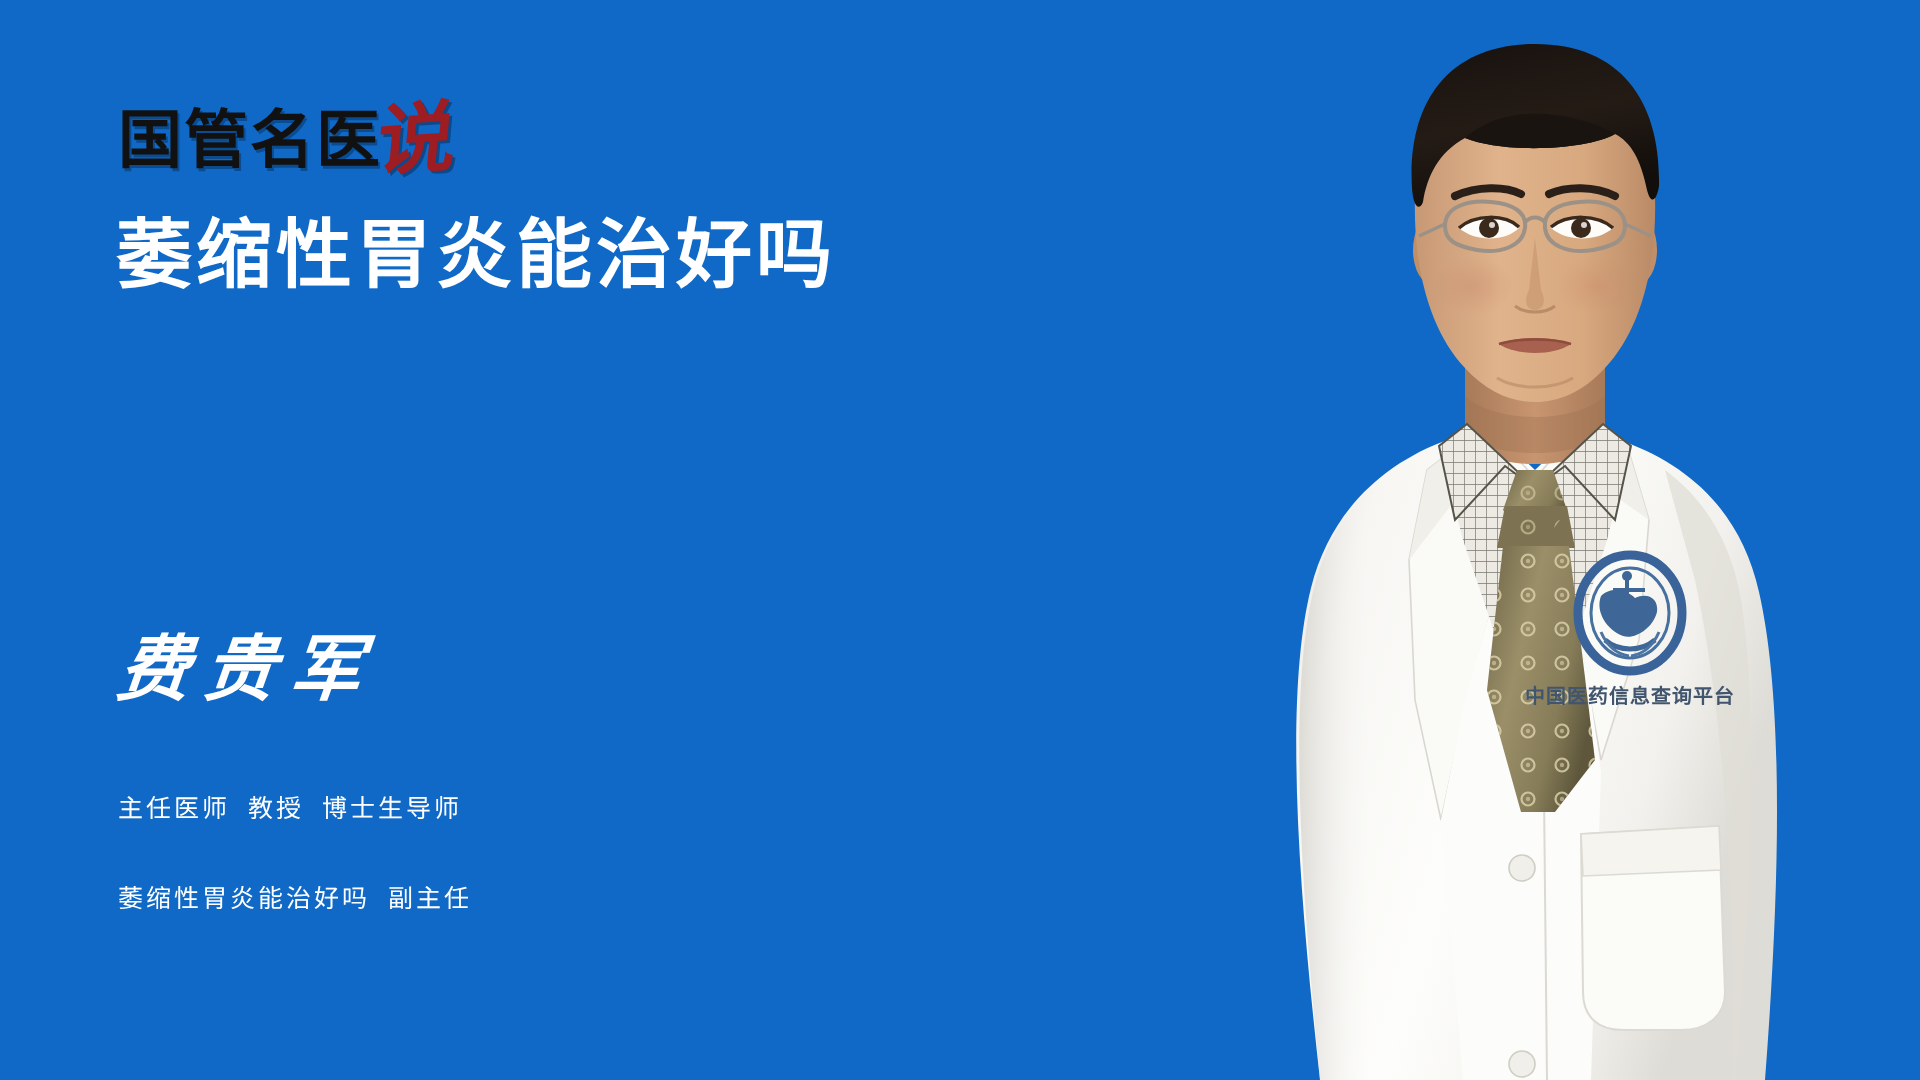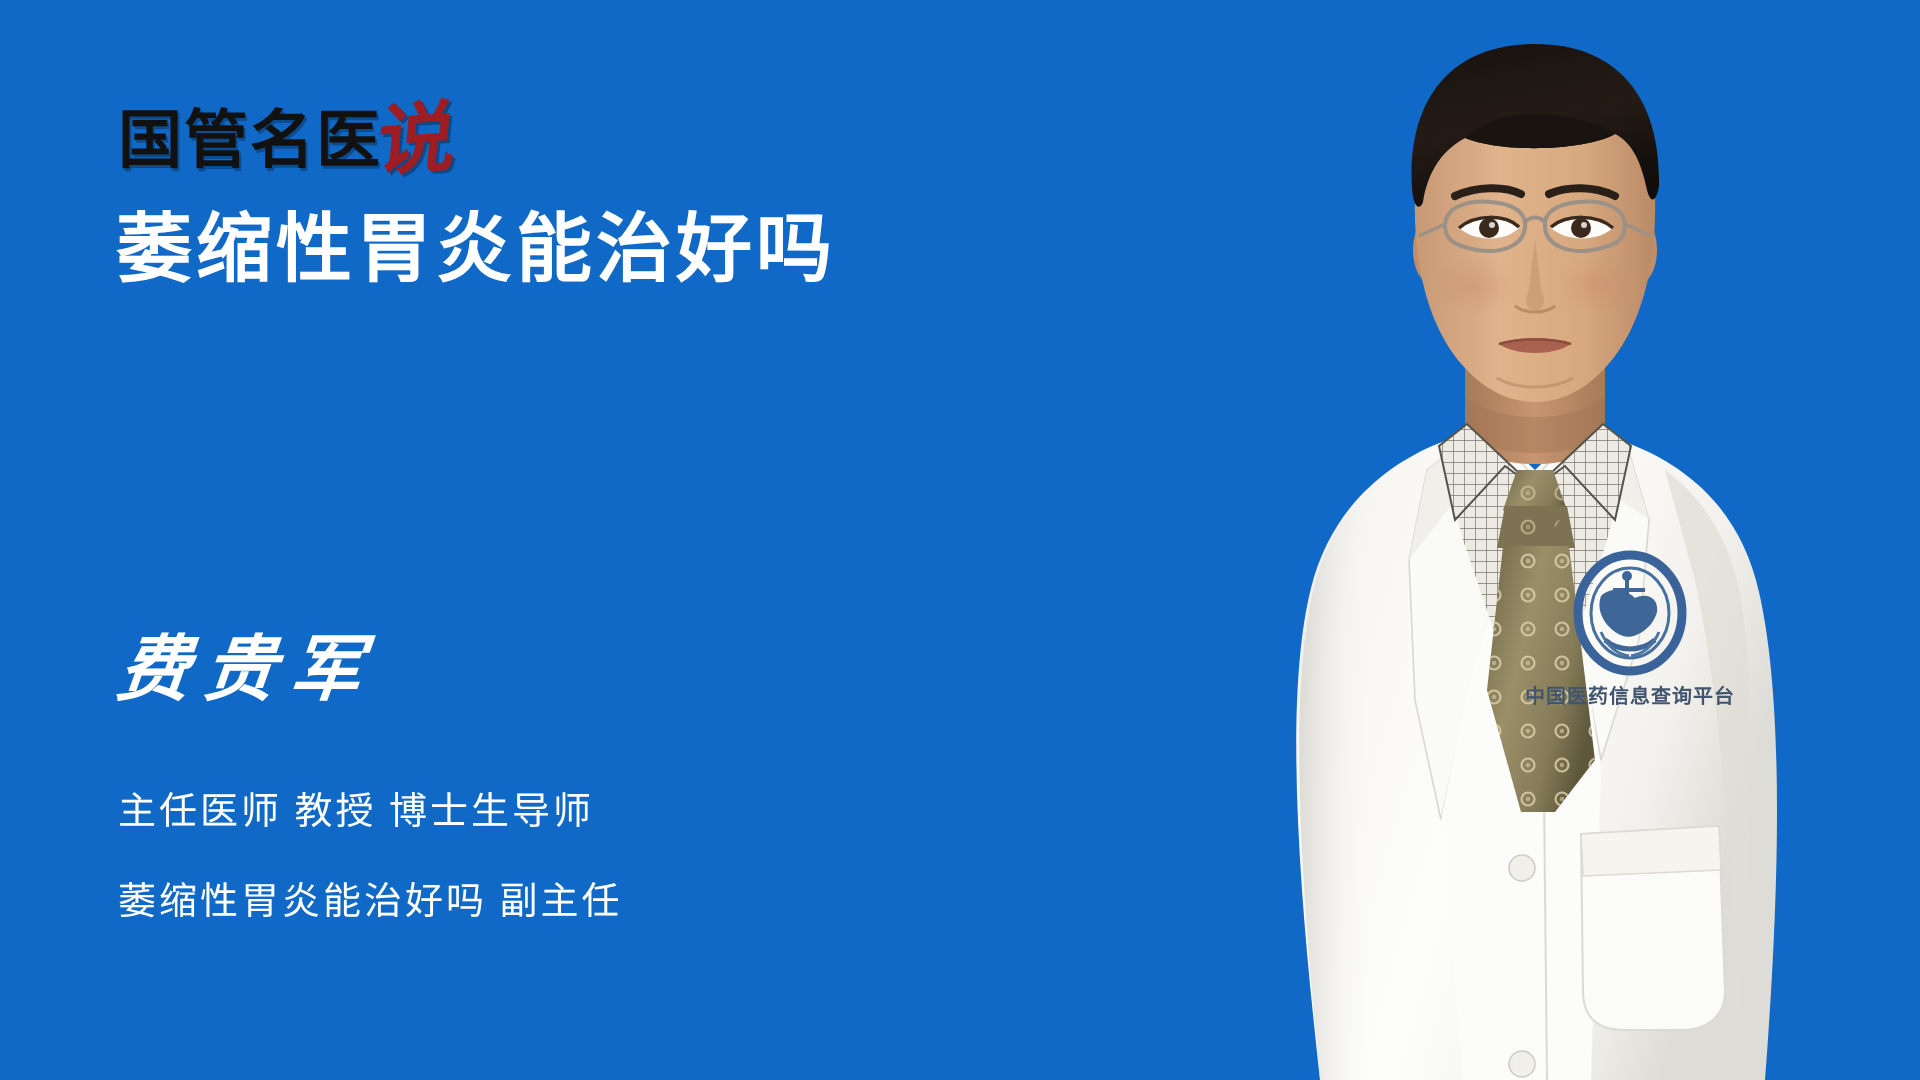--- a/index.html
+++ b/index.html
@@ -31,39 +31,39 @@
     transform:skewX(-9deg) rotate(-4deg);
     text-shadow:3px 3px 0 rgba(0,0,0,.30);
     font-family:"DejaVu Serif","Liberation Serif",serif;
   }
 
   
   #main-title {
     position:absolute; left:116px; top:207px;
     font-size:76px; line-height:96px; font-weight:700;
     color:#ffffff; letter-spacing:4px; white-space:nowrap;
-    font-family:Liberation Mono, monospace;
+    font-family:Liberation Sans, sans-serif;
   }
 
   
   #doctor-name {
     position:absolute; left:118px; top:625px;
     font-size:72px; line-height:88px; font-weight:700;
     color:#ffffff; letter-spacing:14px; white-space:nowrap;
     font-family:"DejaVu Serif","Liberation Serif",serif;
     font-style:italic;
     transform:skewX(-6deg);
   }
 
   
   .credential-line {
     position:absolute; left:118px;
-    font-size:38px; line-height:52px; font-weight:400;
+    font-size:25px; line-height:52px; font-weight:400;
     color:#ffffff; letter-spacing:3px; white-space:nowrap;
-    font-family:Liberation Serif, serif;
+    font-family:Liberation Mono, monospace;
   }
   #credential-0 { top:785px; }
   #credential-1 { top:875px; }
 
   
   #doctor-photo {
     position:absolute; left:1035px; top:0px;
     width:885px; height:1080px;
   }
   #doctor-photo svg { display:block; width:100%; height:100%; }

